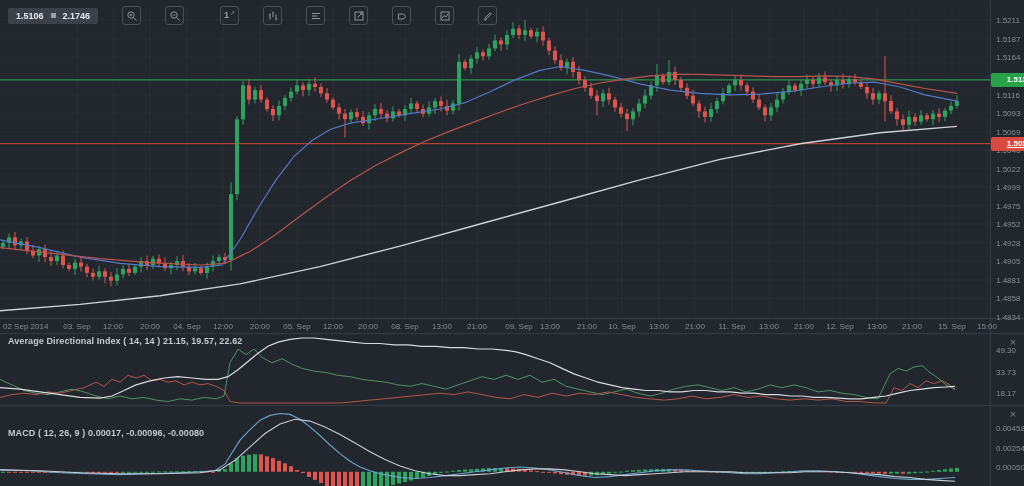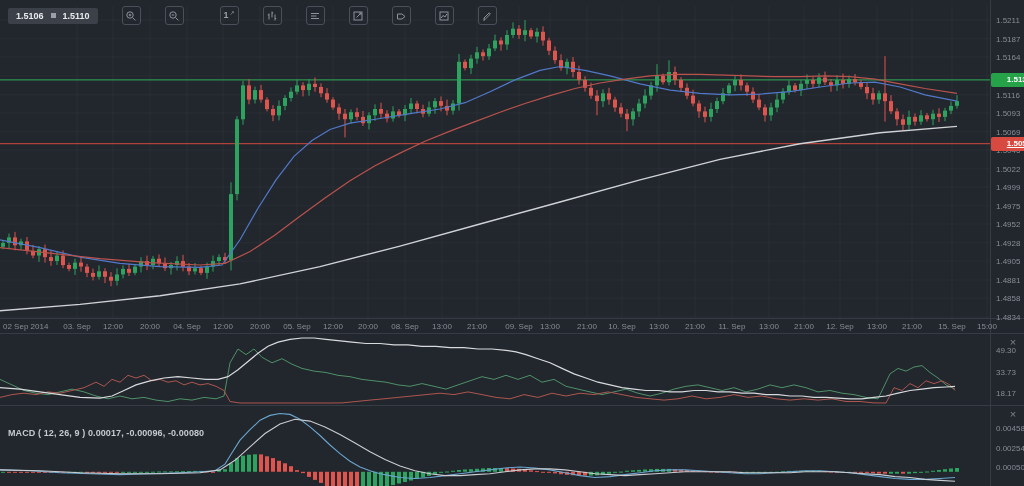--- a/index.html
+++ b/index.html
@@ -654,21 +654,21 @@
   <div class="zone" style="left:0;top:318px;width:990px;height:15px;cursor:ew-resize;"></div>
   <div class="zone" style="left:0;top:333px;width:990px;height:72px;"></div>
   <div class="zone" style="left:990px;top:333px;width:34px;height:72px;cursor:ns-resize;"></div>
   <div class="zone" style="left:0;top:405px;width:990px;height:81px;"></div>
   <div class="zone" style="left:990px;top:405px;width:34px;height:81px;cursor:ns-resize;"></div>
 
   <div class="toolbar">
     <div class="quote-badge">
       <span>1.5106</span>
       <span class="sq"></span>
-      <span>1.5110</span>
+      <span>2.1746</span>
     </div>
 
     <button class="tbtn">
       <svg width="12" height="12" viewBox="0 0 12 12">
         <circle cx="5" cy="5" r="3.2" fill="none" stroke="#8d939c"></circle>
         <line x1="7.6" y1="7.6" x2="10.4" y2="10.4" stroke="#8d939c"></line>
         <line x1="5" y1="3.7" x2="5" y2="6.3" stroke="#8d939c"></line>
         <line x1="3.7" y1="5" x2="6.3" y2="5" stroke="#8d939c"></line>
       </svg>
     </button>
@@ -720,20 +720,21 @@
       </svg>
     </button>
     <button class="tbtn">
       <svg width="12" height="12" viewBox="0 0 12 12">
         <path d="M3,9.2 L4.2,9.2 L9.4,4 L8.2,2.8 L3,8 Z" fill="none" stroke="#8d939c"></path>
         <line x1="2.2" y1="10" x2="4" y2="10" stroke="#8d939c"></line>
       </svg>
     </button>
   </div>
 
+  <div class="pane-label" style="top:336px;">Average Directional Index ( 14, 14 ) 21.15, 19.57, 22.62</div>
   <div class="pane-close" style="top:337px;">×</div>
   <div class="pane-label" style="top:428px;">MACD ( 12, 26, 9 ) 0.00017, -0.00096, -0.00080</div>
   <div class="pane-close" style="top:409px;">×</div>
 
   <div class="axis-badge green" id="badge-green" style="top: 73px;">1.5135</div>
   <div class="axis-badge red" id="badge-red" style="top: 137px; text-decoration: underline;">1.5054</div>
 
 </div>
 
 </body></html>

